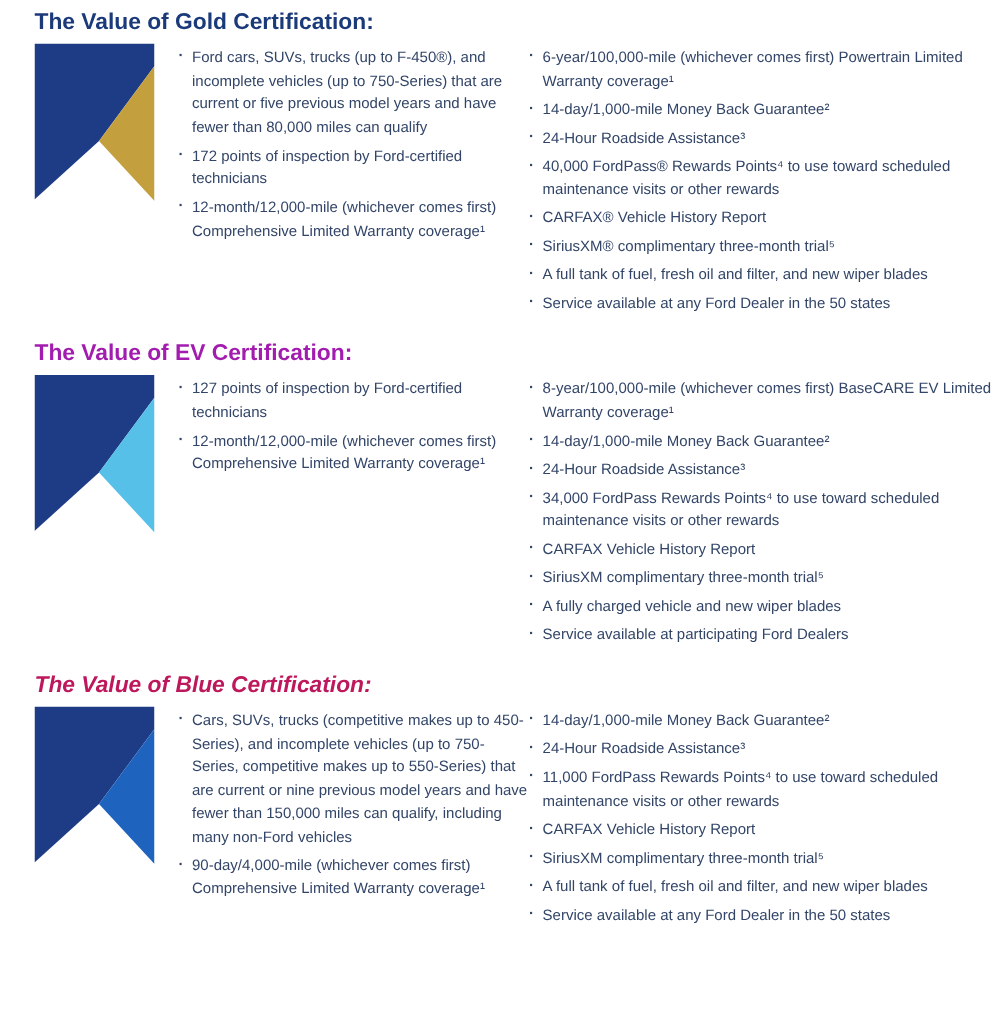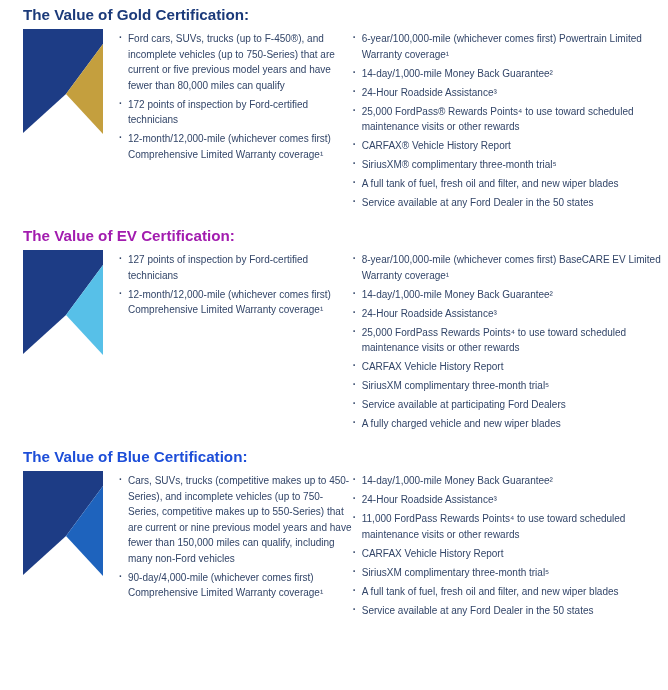--- a/index.html
+++ b/index.html
@@ -45,21 +45,21 @@
       </svg>
       <ul class="bullets col-left">
         <li>Ford cars, SUVs, trucks (up to F-450®), and incomplete vehicles (up to 750-Series) that are current or five previous model years and have fewer than 80,000 miles can qualify</li>
         <li>172 points of inspection by Ford-certified technicians</li>
         <li>12-month/12,000-mile (whichever comes first) Comprehensive Limited Warranty coverage¹</li>
       </ul>
       <ul class="bullets col-right">
         <li>6-year/100,000-mile (whichever comes first) Powertrain Limited Warranty coverage¹</li>
         <li>14-day/1,000-mile Money Back Guarantee²</li>
         <li>24-Hour Roadside Assistance³</li>
-        <li>25,000 FordPass® Rewards Points⁴ to use toward scheduled maintenance visits or other rewards</li>
+        <li>40,000 FordPass® Rewards Points⁴ to use toward scheduled maintenance visits or other rewards</li>
         <li>CARFAX® Vehicle History Report</li>
         <li>SiriusXM® complimentary three-month trial⁵</li>
         <li>A full tank of fuel, fresh oil and filter, and new wiper blades</li>
         <li>Service available at any Ford Dealer in the 50 states</li>
       </ul>
     </div>
   </div>
 
   <div class="section">
     <h2 class="section-heading" style="color: #a21caf;">The Value of EV Certification:</h2>
@@ -69,31 +69,31 @@
         <polygon points="80,15 43,65 80,105" style="fill: rgb(87, 192, 232);"></polygon>
       </svg>
       <ul class="bullets col-left">
         <li>127 points of inspection by Ford-certified technicians</li>
         <li>12-month/12,000-mile (whichever comes first) Comprehensive Limited Warranty coverage¹</li>
       </ul>
       <ul class="bullets col-right">
         <li>8-year/100,000-mile (whichever comes first) BaseCARE EV Limited Warranty coverage¹</li>
         <li>14-day/1,000-mile Money Back Guarantee²</li>
         <li>24-Hour Roadside Assistance³</li>
-        <li>25,000 FordPass Rewards Points⁴ to use toward scheduled maintenance visits or other rewards</li>
+        <li>34,000 FordPass Rewards Points⁴ to use toward scheduled maintenance visits or other rewards</li>
         <li>CARFAX Vehicle History Report</li>
         <li>SiriusXM complimentary three-month trial⁵</li>
+        <li>A fully charged vehicle and new wiper blades</li>
         <li>Service available at participating Ford Dealers</li>
-        <li>A fully charged vehicle and new wiper blades</li>
       </ul>
     </div>
   </div>
 
   <div class="section">
-    <h2 class="section-heading" style="color: #1d4ed8;">The Value of Blue Certification:</h2>
+    <h2 class="section-heading" style="color: #be185d; font-style: italic;">The Value of Blue Certification:</h2>
     <div class="row">
       <svg class="badge-icon" viewBox="0 0 80 112" aria-hidden="true">
         <polygon points="0,0 80,0 80,15 43,65 0,104" style="fill: rgb(29, 60, 133);"></polygon>
         <polygon points="80,15 43,65 80,105" style="fill: rgb(30, 99, 189);"></polygon>
       </svg>
       <ul class="bullets col-left">
         <li>Cars, SUVs, trucks (competitive makes up to 450-Series), and incomplete vehicles (up to 750-Series, competitive makes up to 550-Series) that are current or nine previous model years and have fewer than 150,000 miles can qualify, including many non-Ford vehicles</li>
         <li>90-day/4,000-mile (whichever comes first) Comprehensive Limited Warranty coverage¹</li>
       </ul>
       <ul class="bullets col-right">

